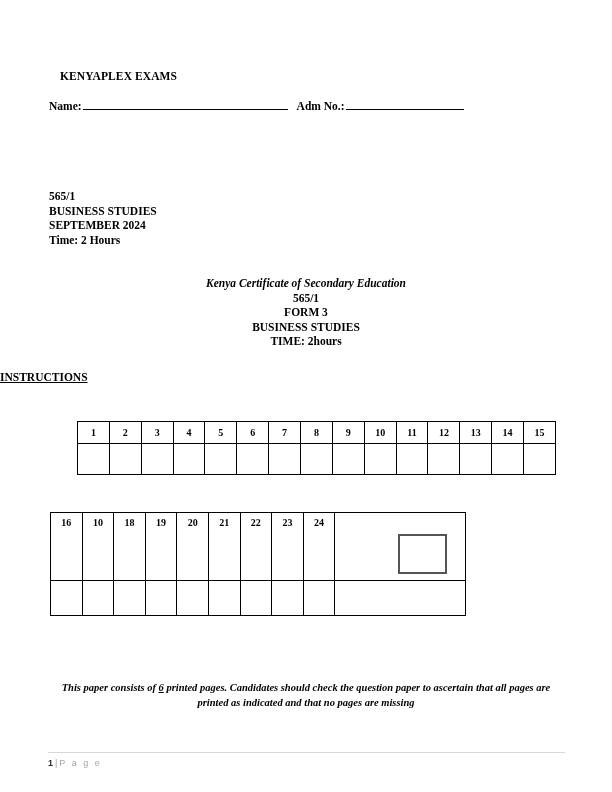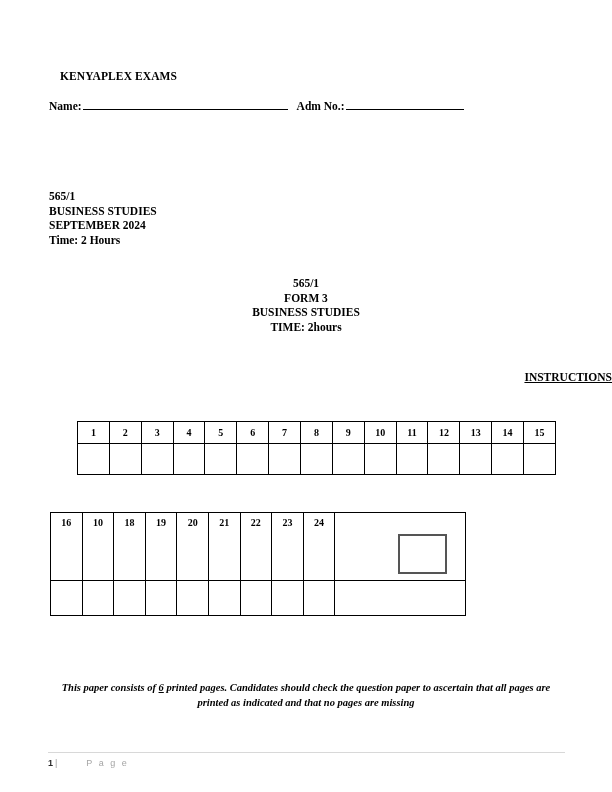--- a/index.html
+++ b/index.html
@@ -84,21 +84,21 @@
   .center-block .cb-line.italic {
     font-style: italic;
   }
 
   
   .instructions-block {
     position: absolute;
     left: 0;
     top: 370px;
     width: 612px;
-    text-align: right;
+    text-align: left;
     font-size: 11.5px;
     line-height: 15px;
   }
   .instr-heading {
     font-weight: bold;
     text-decoration: underline;
   }
   .instr-text {
     font-style: italic;
   }
@@ -184,21 +184,20 @@
     font-weight: bold;
     color: #2b2b2b;
   }
   .pf-sep {
     color: #9a9a9a;
     margin: 0 2px;
   }
   .pf-word {
     color: #a5a5a5;
     letter-spacing: 2px;
-    margin-left: 27px;
   }
 </style>
 </head>
 <body>
 
 <div class="page">
 
   <div class="org-title">KENYAPLEX EXAMS</div>
 
   <div class="field-row name-row">
@@ -207,20 +206,21 @@
 
 
   <div class="code-block">
     <div>565/1</div>
     <div>BUSINESS STUDIES</div>
     <div>SEPTEMBER 2024</div>
     <div>Time: 2 Hours</div>
   </div>
 
   <div class="center-block">
+    <div class="cb-line italic">Kenya Certificate of Secondary Education</div>
     <div class="cb-line">565/1</div>
     <div class="cb-line">FORM 3</div>
     <div class="cb-line">BUSINESS STUDIES</div>
     <div class="cb-line">TIME: 2hours</div>
   </div>
 
   <div class="instructions-block">
     <div class="instr-heading">INSTRUCTIONS</div>
   </div>
 

